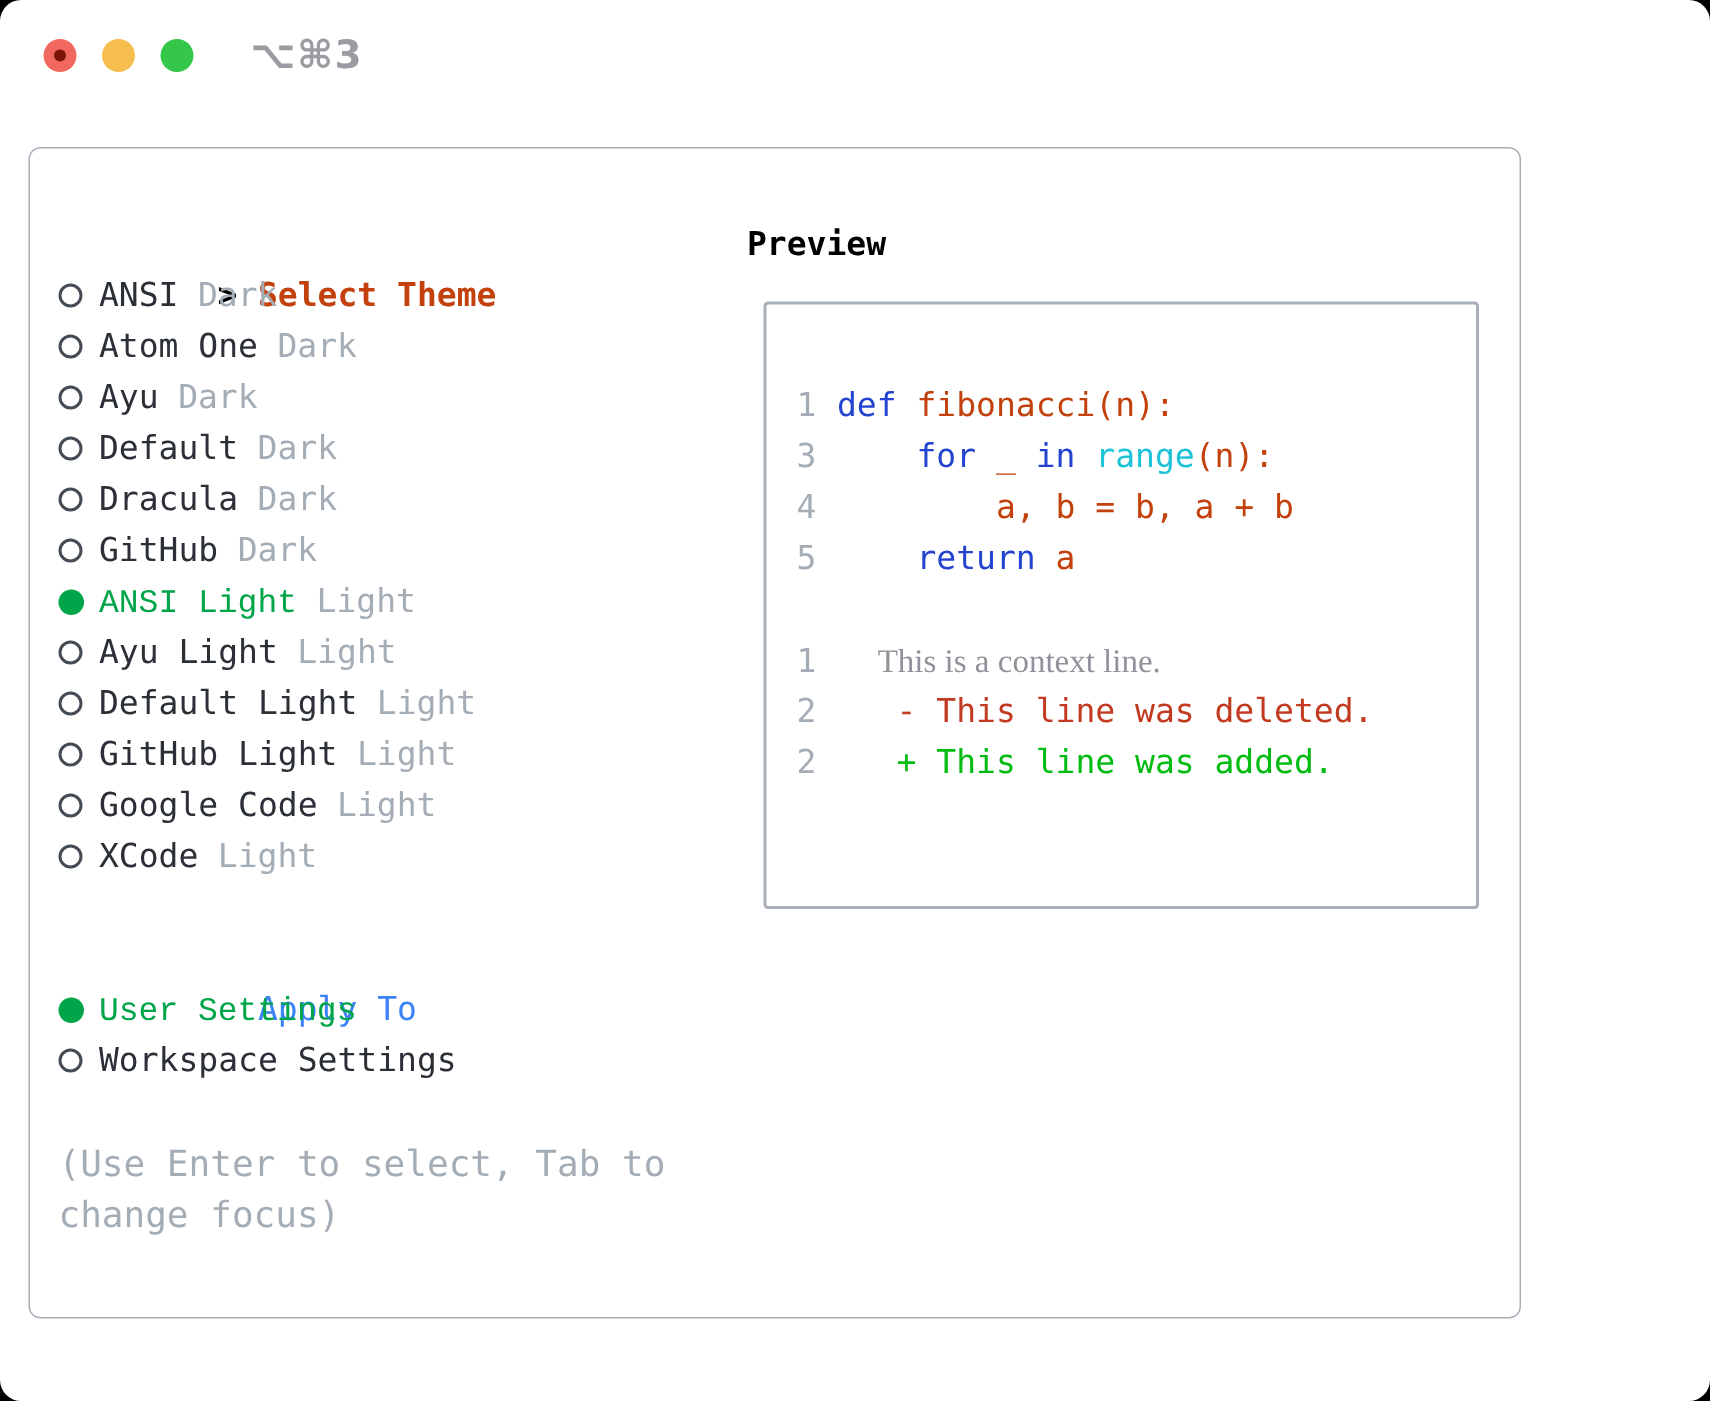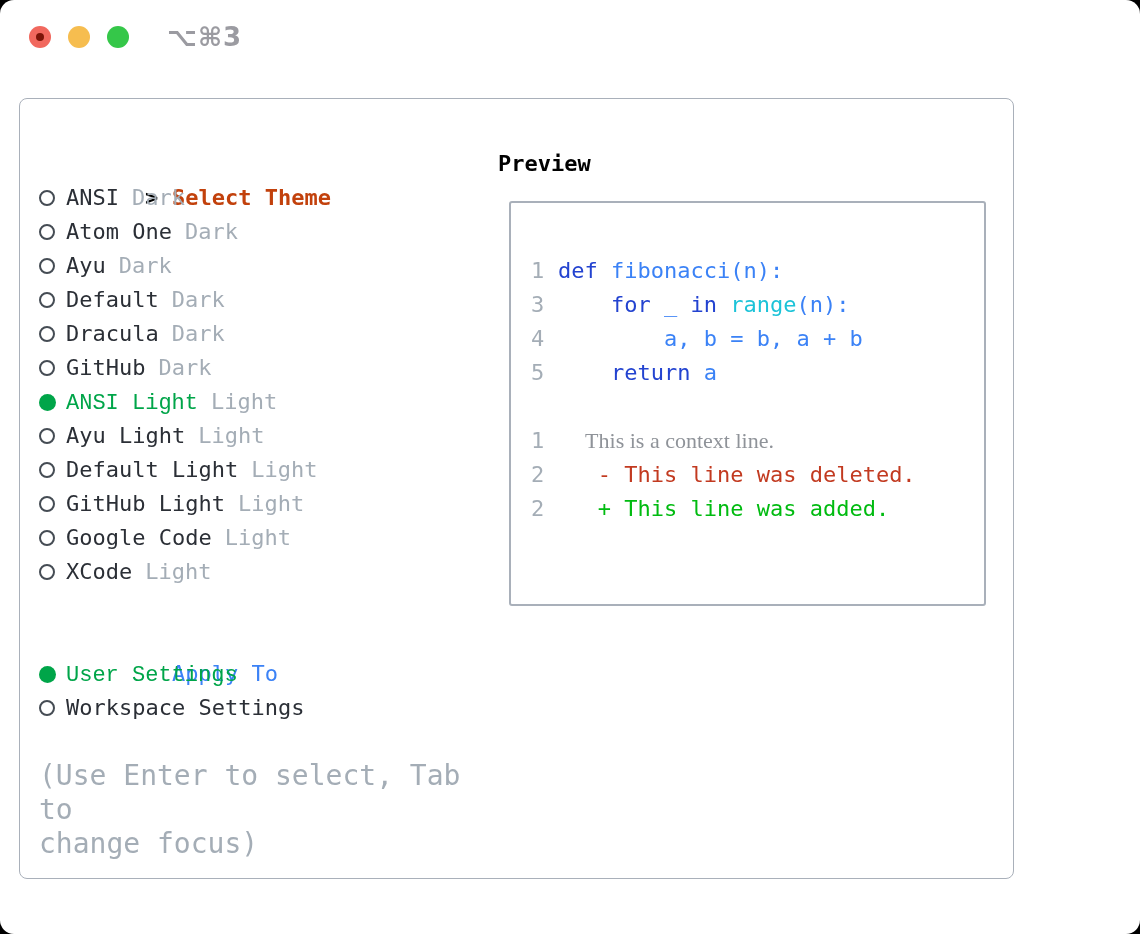--- a/index.html
+++ b/index.html
@@ -26,30 +26,30 @@
   .row .marker{display:inline-block;width:27px;vertical-align:top;}
   .prompt-char{font-weight:bold;color:#000;}
   .header-title{font-weight:bold;color:#c2410c;}
   .section-title{color:#3b82f6;}
   .ring{display:inline-block;width:12px;height:12px;border:2.2px solid #454c54;border-radius:50%;position:relative;top:1px;}
   .dot{display:inline-block;width:17px;height:17px;border-radius:50%;background:var(--selection-green);position:relative;top:2px;}
   .option .name{color:#2b2f36;text-align:center;}
   .option.selected .name{color:var(--selection-green);font-family:Liberation Mono, monospace;}
   .tag{color:var(--tag-gray);margin-left:13px;}
   .spacer{height:34px;}
-  .help{font-size:28px;line-height:34px;color:var(--tag-gray);white-space:pre-line;}
+  .help{font-size:24px;line-height:34px;color:var(--tag-gray);white-space:pre-line;}
 
   
   .preview-title{position:absolute;left:478px;top:48px;height:34px;line-height:34px;
     font-size:22px;font-weight:bold;color:#000;}
   .preview-box{position:absolute;left:489px;top:102px;width:477px;height:405px;box-sizing:border-box;
     border:2px solid #a9b0ba;border-radius:3px;background:#fff;overflow:hidden;padding:17px 0 0 20px;}
   .cline{height:34px;line-height:34px;font-size:22px;white-space:pre;}
   .ln{display:inline-block;width:27px;color:var(--line-number-gray);}
-  .tok-fg{color:#3b82f6;}
+  .tok-fg{color:#c2410c;}
   .tok-kw{color:var(--keyword-blue);}
   .tok-fn{color:var(--function-cyan);}
   .tok-num{color:var(--number-green);}
   .tok-ctx{color:var(--context-gray);font-family:Liberation Serif, serif;}
   .tok-del{color:var(--deleted-red);}
   .tok-add{color:var(--added-green);}
 </style>
 </head>
 <body>
 

